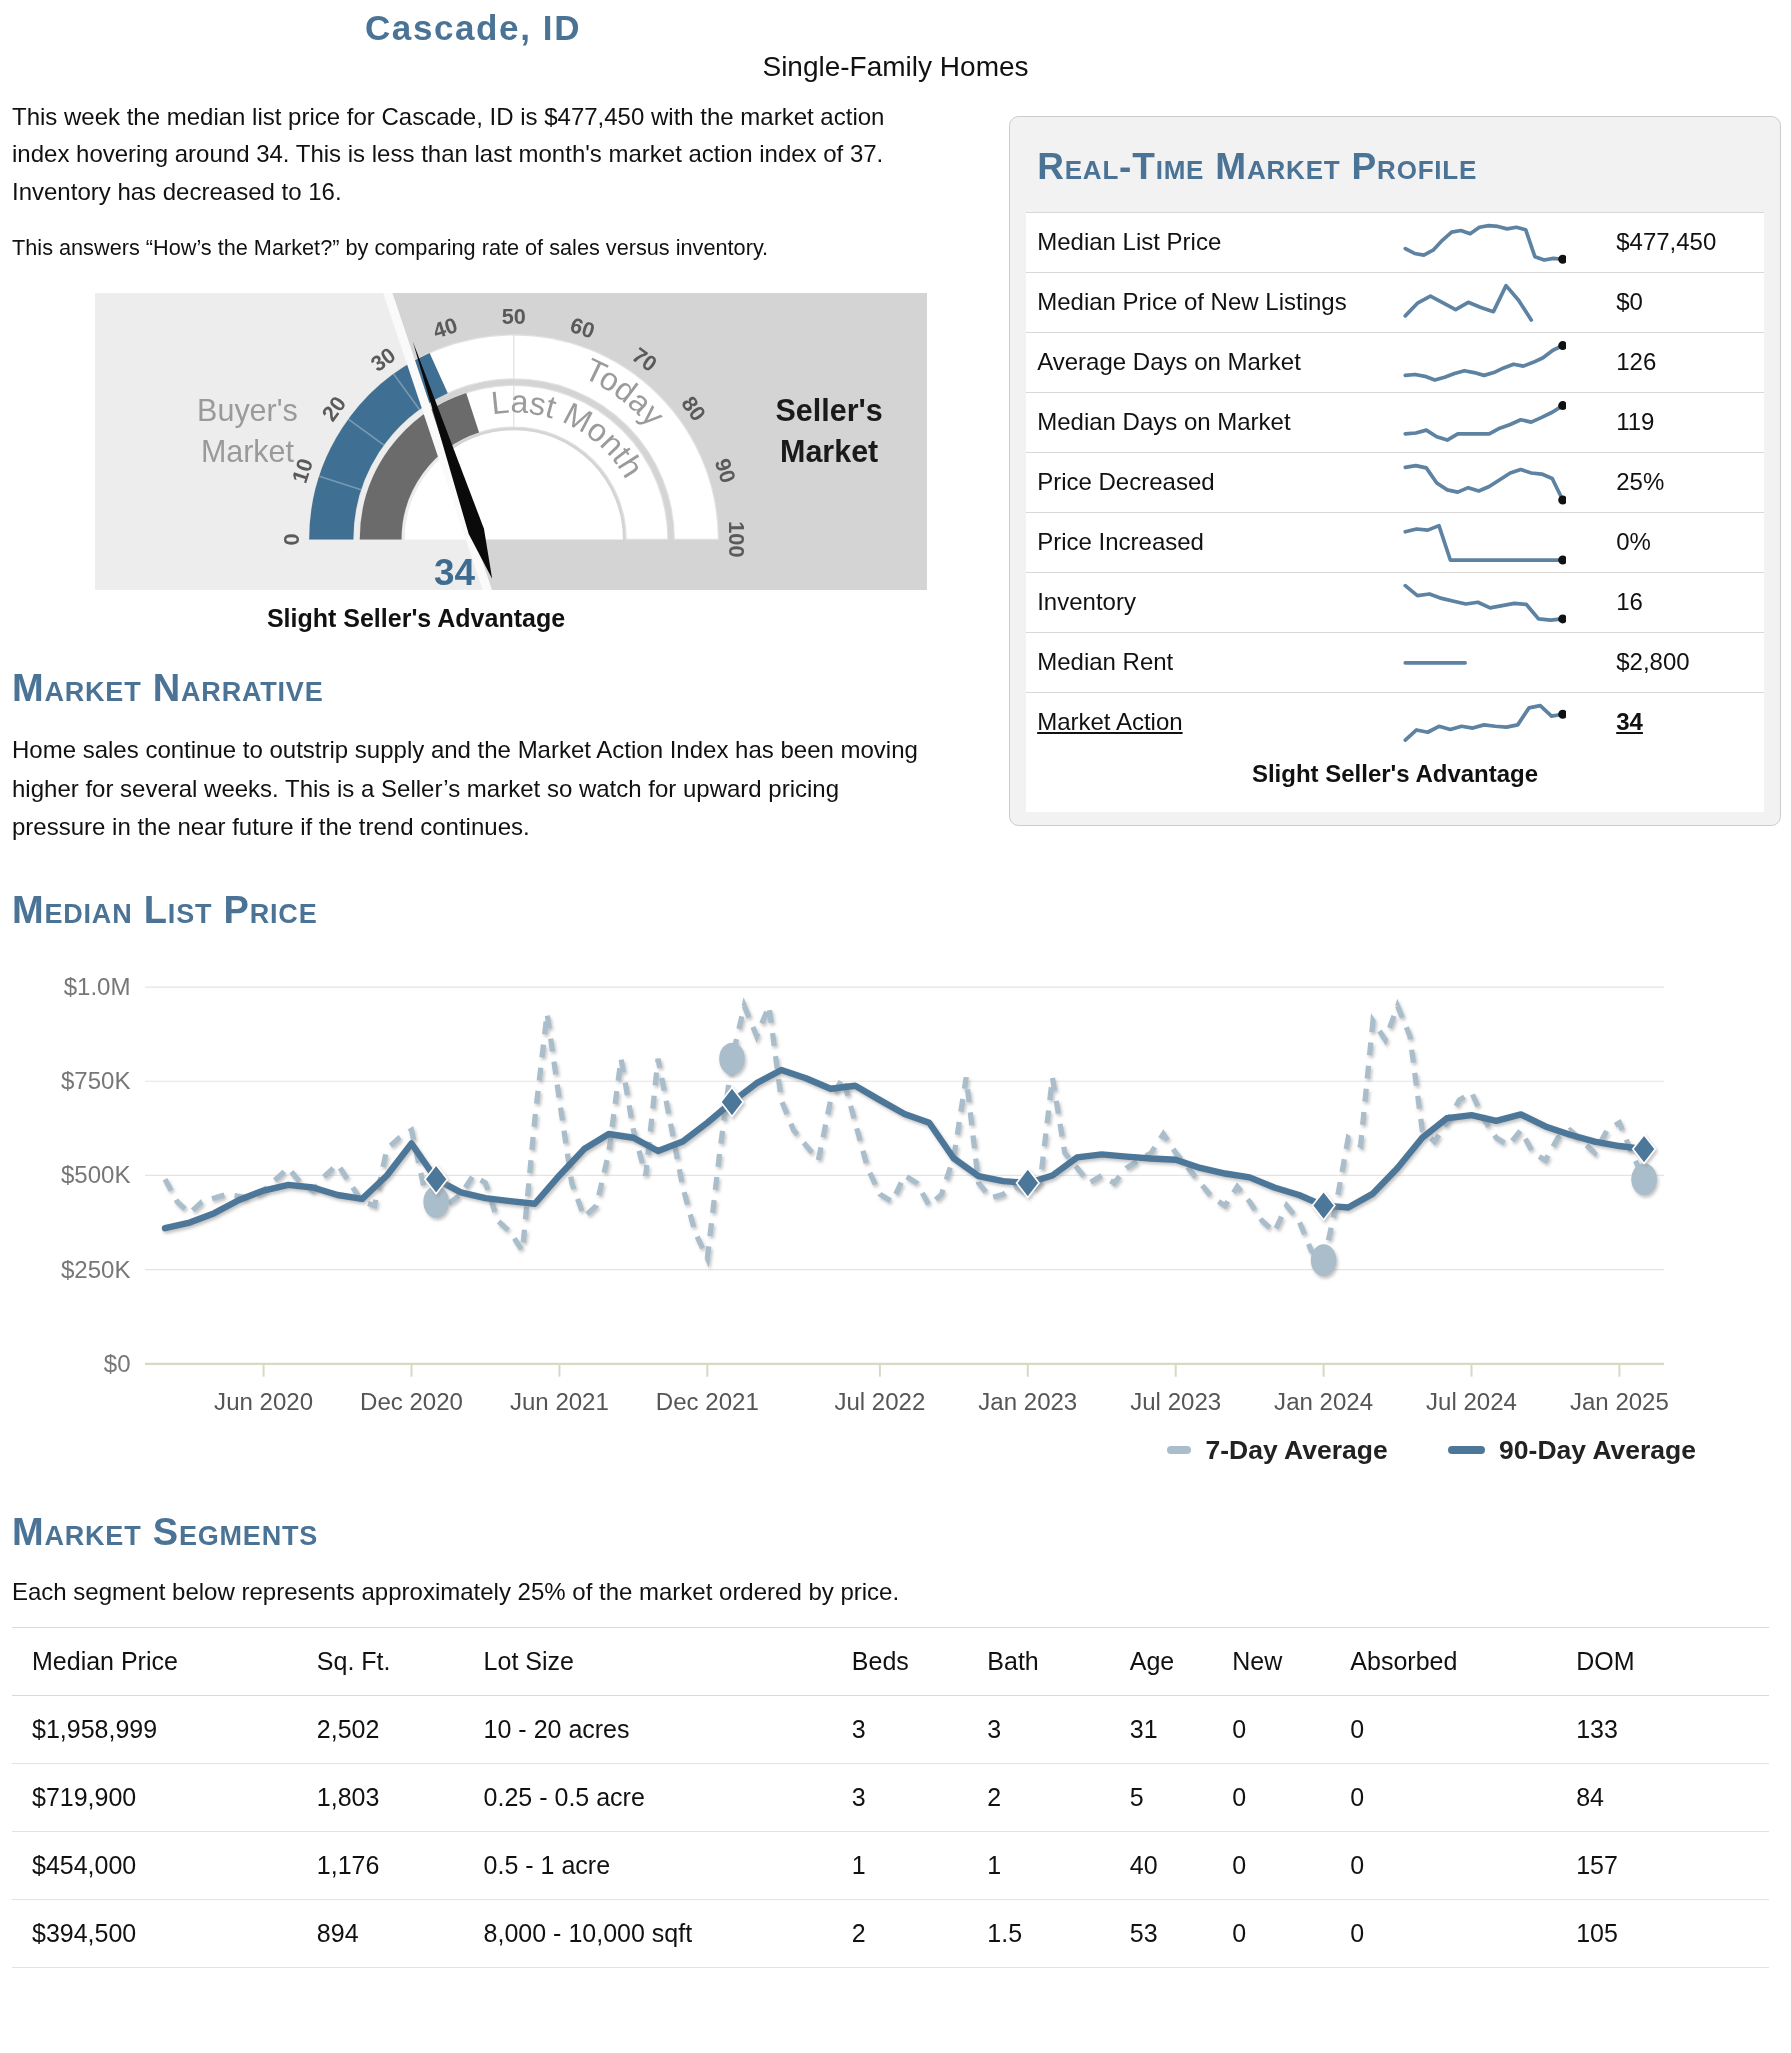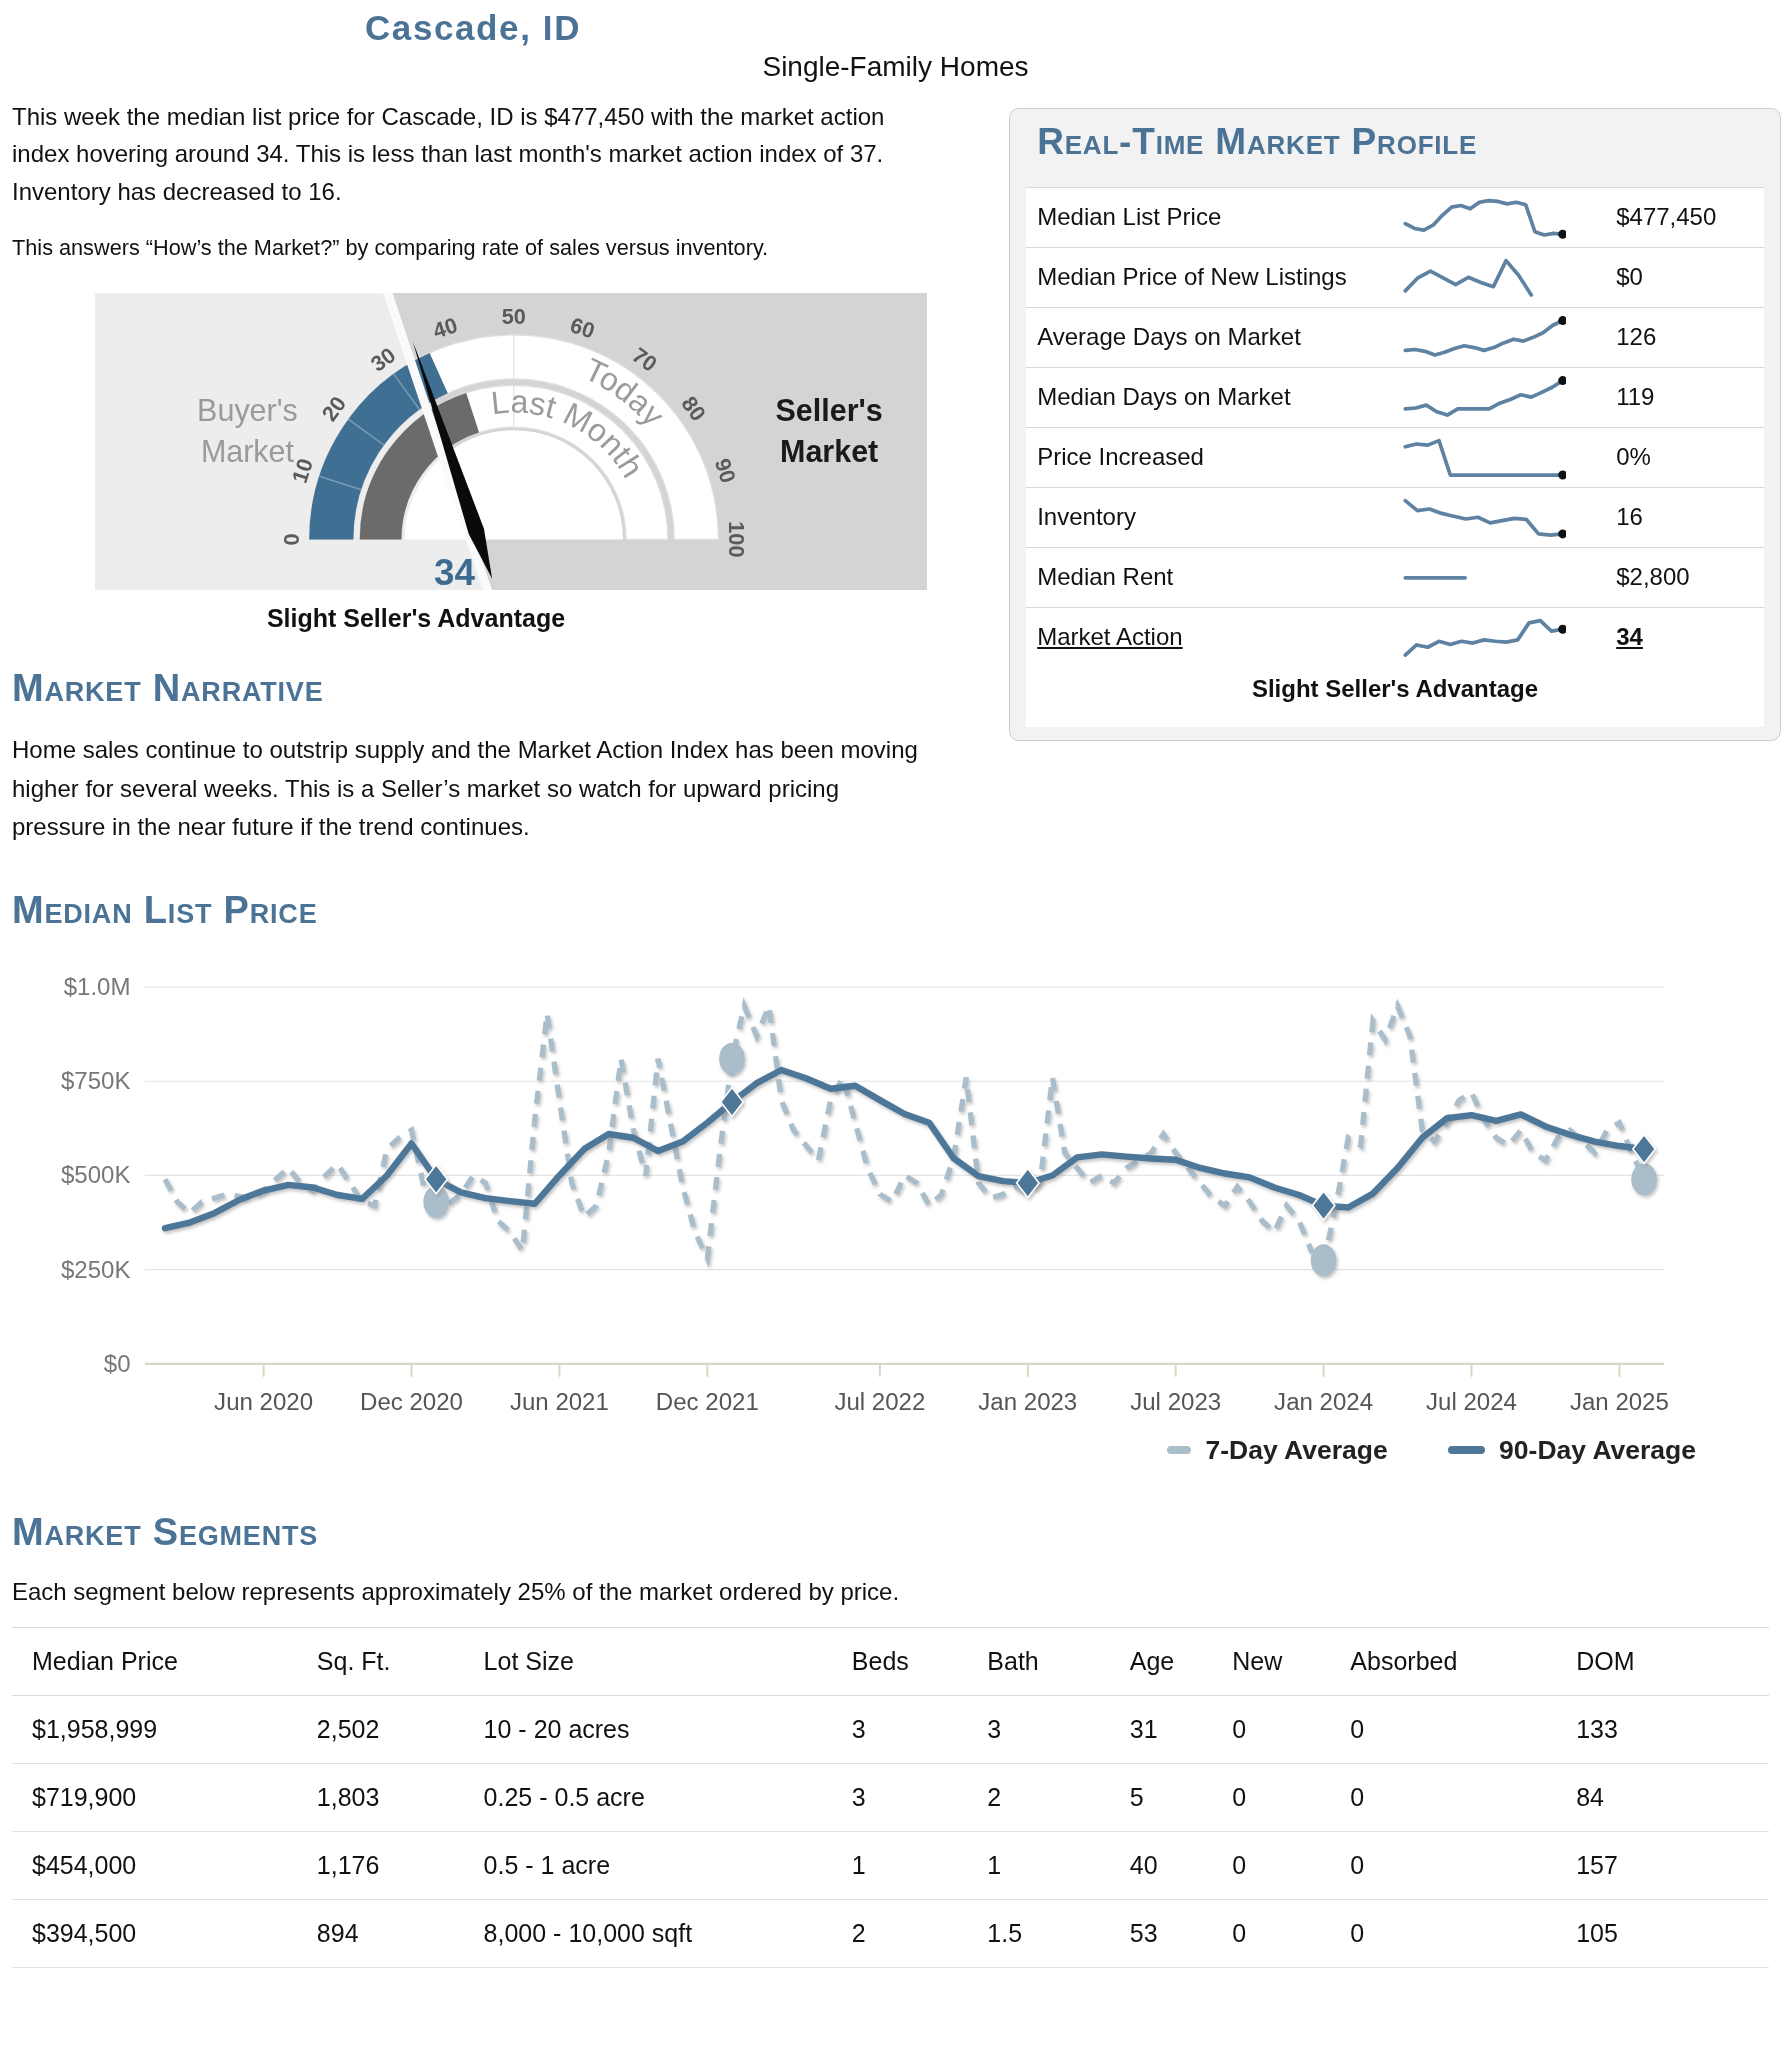--- a/index.html
+++ b/index.html
@@ -7,21 +7,21 @@
   .page-title{width:946px;text-align:center;font-size:35px;font-weight:bold;letter-spacing:1.6px;color:#4b7396;padding-top:8px;}
   .page-subtitle{width:1791px;text-align:center;font-size:28px;color:#111;margin-top:3.2px;}
   .l-col{width:934px;}
   .intro{font-size:24px;line-height:1.58;margin:14.4px 0 0 12px;width:910px;}
   h2.sec{font-variant:small-caps;color:#4b7396;font-size:38px;font-weight:bold;letter-spacing:0.8px;margin:34px 0 0 12px;}
   .sec-sub{font-size:21.7px;margin:24px 0 0 12px;}
   .gauge-wrap{margin:32px 0 0 95px;width:832px;}
   .gauge-status{width:832px;text-align:center;font-size:25px;font-weight:bold;margin-top:11.2px;}
   .narrative{font-size:24px;line-height:1.6;margin:21px 0 0 12px;width:914px;}
   
-  .panel{position:absolute;left:1009px;top:108px;width:772px;background:#f2f2f2;border:1.6px solid #cccccc;border-radius:9.6px;box-sizing:border-box;padding:7px 16px 13px 16px;}
+  .panel{position:absolute;left:1009px;top:116px;width:772px;background:#f2f2f2;border:1.6px solid #cccccc;border-radius:9.6px;box-sizing:border-box;padding:24px 16px 13px 16px;}
   .panel h2{margin:4.8px 0 0 11.2px;font-variant:small-caps;color:#4b7396;font-size:37px;font-weight:bold;letter-spacing:0.8px;}
   .panel-table{background:#fff;margin-top:24px;border-top:0.8px solid #d8d8d8;}
   .profile-row{display:flex;align-items:center;height:59px;border-bottom:0.8px solid #d8d8d8;padding:0 8px 0 11.2px;}
   .profile-row:last-of-type{border-bottom:none;text-decoration:underline;}
   .profile-row .lab{flex:0 0 365px;font-size:24px;}
   .profile-row .spk{flex:0 0 172px;height:50px;}
   .profile-row .val{margin-left:42px;font-size:24px;}
   .profile-row .val.bold{font-weight:bold;}
   .panel-foot{background:#fff;text-align:center;font-size:24px;font-weight:bold;padding:8px 0 24px 0;}
   
@@ -116,20 +116,28 @@
           </svg></span>
         <span class="val">126</span>
       </div>
       <div class="profile-row">
         <span class="lab">Median Days on Market</span>
         <span class="spk"><svg viewBox="0 0 200 60" width="164" height="50">
             <polyline points="4.0,44.5 16.8,43.4 29.6,39.9 42.4,48.0 55.2,52.0 68.0,44.5 80.8,44.5 93.6,44.5 106.4,44.5 119.2,37.6 132.0,33.0 144.8,27.3 157.6,30.1 170.4,24.4 183.2,18.1 196.0,10.0" fill="none" stroke="#5d82a2" stroke-width="4.5" stroke-linejoin="round" stroke-linecap="round"></polyline>
             <circle cx="196.0" cy="10.0" r="5.5" fill="#111"></circle>
           </svg></span>
         <span class="val">119</span>
+      </div>
+      <div class="profile-row">
+        <span class="lab">Price Decreased</span>
+        <span class="spk"><svg viewBox="0 0 200 60" width="164" height="50">
+            <polyline points="4.0,12.1 16.8,10.0 29.6,12.8 42.4,31.3 55.2,39.6 68.0,42.4 80.8,36.9 93.6,41.0 106.4,35.5 119.2,27.2 132.0,19.0 144.8,14.8 157.6,19.0 170.4,20.3 183.2,25.8 196.0,52.0" fill="none" stroke="#5d82a2" stroke-width="4.5" stroke-linejoin="round" stroke-linecap="round"></polyline>
+            <circle cx="196.0" cy="52.0" r="5.5" fill="#111"></circle>
+          </svg></span>
+        <span class="val">25%</span>
       </div>
       <div class="profile-row">
         <span class="lab">Price Increased</span>
         <span class="spk"><svg viewBox="0 0 200 60" width="164" height="50">
             <polyline points="4.0,17.6 17.7,14.1 31.4,15.5 45.1,10.0 58.9,52.0 72.6,52.0 86.3,52.0 100.0,52.0 113.7,52.0 127.4,52.0 141.1,52.0 154.9,52.0 168.6,52.0 182.3,52.0 196.0,52.0" fill="none" stroke="#5d82a2" stroke-width="4.5" stroke-linejoin="round" stroke-linecap="round"></polyline>
             <circle cx="196.0" cy="52.0" r="5.5" fill="#111"></circle>
           </svg></span>
         <span class="val">0%</span>
       </div>
       <div class="profile-row">

